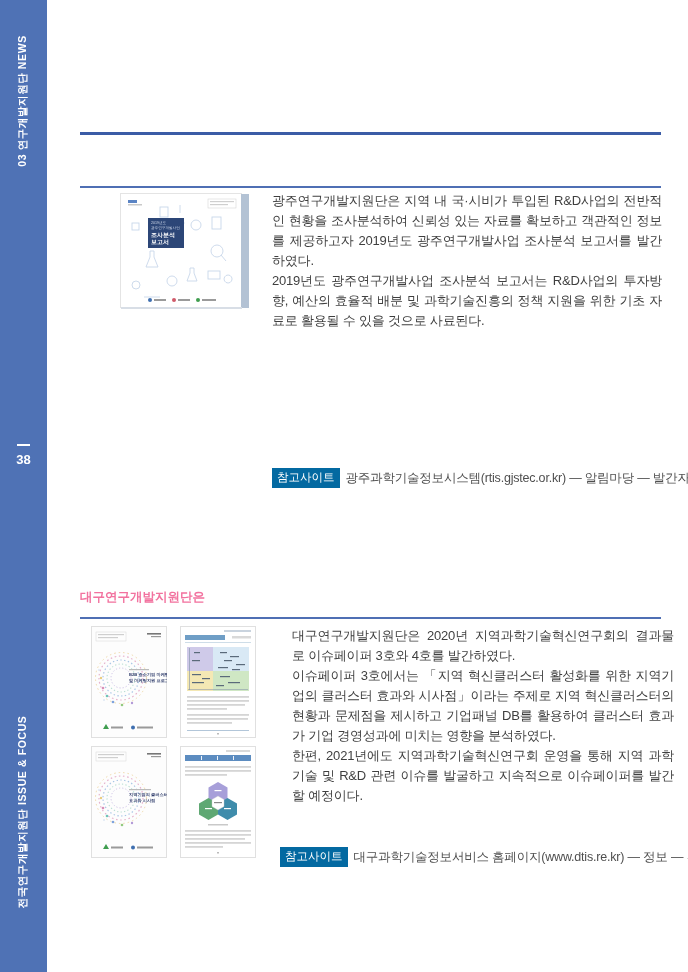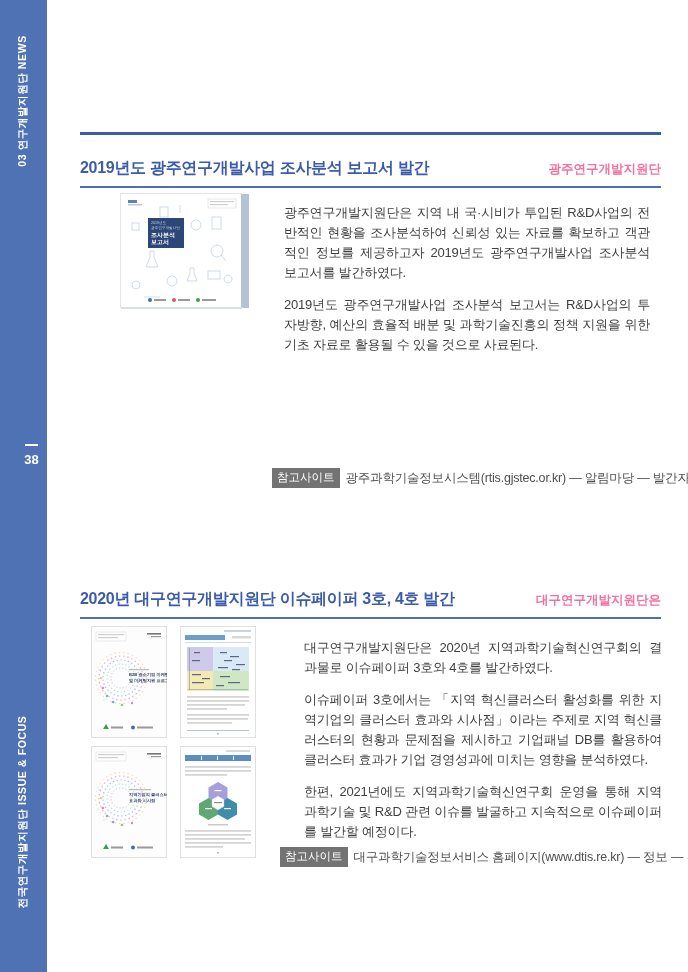--- a/index.html
+++ b/index.html
@@ -5,47 +5,47 @@
   html,body{margin:0;padding:0;background:#ffffff;}
   .page{position:relative;width:688px;height:972px;background:#ffffff;overflow:hidden;
         font-family:"Liberation Sans","DejaVu Sans",sans-serif;}
 
   
   .sidebar{position:absolute;left:0;top:0;width:47px;height:972px;background:#4f72b5;}
   .vlabel{position:absolute;left:23px;color:#ffffff;font-size:10.5px;font-weight:bold;
           letter-spacing:0.6px;white-space:nowrap;transform:translate(-50%,-50%) rotate(-90deg);}
   .vlabel-top{top:101px;}
   .vlabel-bottom{top:812px;}
-  .pagenum{position:absolute;left:0;top:444px;width:47px;text-align:center;color:#ffffff;padding-left:8px;}
+  .pagenum{position:absolute;left:0;top:444px;width:47px;text-align:center;color:#ffffff;}
   .pagenum .pn-line{width:13px;height:2px;background:#ffffff;margin:0 auto 6px auto;}
   .pagenum .pn-num{font-size:13px;font-weight:bold;}
 
   
   .rule{position:absolute;background:#3b5ca6;}
   .rule-top{left:80px;top:132px;width:581px;height:3px;}
   .rule-a1{left:80px;top:186px;width:581px;height:2px;background:#4f6fb4;}
   .rule-a2{left:80px;top:617px;width:581px;height:2px;background:#4f6fb4;}
 
   .article-head{position:absolute;left:80px;width:581px;display:flex;
                 justify-content:space-between;align-items:flex-end;}
   .head-a1{top:158px;}
   .head-a2{top:589px;}
   .article-title{font-size:16px;font-weight:bold;color:#3c5cab;letter-spacing:-0.3px;}
   .org-tag{font-size:12.5px;font-weight:bold;color:#f2729f;padding-bottom:1px;}
 
   .body-text{position:absolute;font-size:13px;line-height:20px;color:#3f3f3f;
              text-align:justify;letter-spacing:-0.2px;}
-  .body-text p{margin:12px;}
+  .body-text p{margin:0;}
   .body-a1{left:272px;top:191px;width:390px;}
   .body-a2{left:292px;top:626px;width:382px;}
 
   .ref-row{position:absolute;display:flex;align-items:center;gap:6px;white-space:nowrap;}
   .ref-a1{left:272px;top:468px;}
   .ref-a2{left:280px;top:847px;}
-  .ref-badge{background:#737373;color:#ffffff;font-size:11.5px;padding:2px 5px 3px 5px;}
+  .ref-badge{background:#0369a1;color:#ffffff;font-size:11.5px;padding:2px 5px 3px 5px;}
   .ref-text{font-size:12.5px;color:#4f4f4f;letter-spacing:-0.2px;}
 
   
   .cover1{position:absolute;left:120px;top:193px;width:130px;height:117px;}
   .thumb-grid{position:absolute;left:91px;top:626px;width:167px;}
   .thumb{position:absolute;width:76px;height:112px;}
   .t-r1c1{left:0;top:0;} .t-r1c2{left:89px;top:0;}
   .t-r2c1{left:0;top:120px;} .t-r2c2{left:89px;top:120px;}
   svg text{font-family:"Liberation Sans","DejaVu Sans",sans-serif;}
 </style>
@@ -58,24 +58,20 @@
     <div class="vlabel vlabel-top">03 연구개발지원단 NEWS</div>
     <div class="pagenum">
       <div class="pn-line"></div>
       <div class="pn-num">38</div>
     </div>
     <div class="vlabel vlabel-bottom">전국연구개발지원단 ISSUE &amp; FOCUS</div>
   </div>
 
   <div class="rule rule-top"></div>
 
-  <div class="article-head head-a1">
-    <div class="article-title">2019년도 광주연구개발사업 조사분석 보고서 발간</div>
-    <div class="org-tag">광주연구개발지원단</div>
-  </div>
   <div class="rule rule-a1"></div>
 
   <div class="cover1">
     <svg width="130" height="117" viewBox="0 0 130 117">
       <rect x="0.5" y="0.5" width="121" height="114" fill="#ffffff" stroke="#e4e4e4"></rect>
       <rect x="121" y="1" width="8" height="114" fill="#b3c2d4"></rect>
       <rect x="1" y="114" width="121" height="2" fill="#d8dee6"></rect>
 
       <g>
         <rect x="8" y="7" width="9" height="3" fill="#5b84c4"></rect>
@@ -129,21 +125,20 @@
     <p>광주연구개발지원단은 지역 내 국·시비가 투입된 R&amp;D사업의 전반적인 현황을 조사분석하여 신뢰성 있는 자료를 확보하고 객관적인 정보를 제공하고자 2019년도 광주연구개발사업 조사분석 보고서를 발간하였다.</p>
     <p>2019년도 광주연구개발사업 조사분석 보고서는 R&amp;D사업의 투자방향, 예산의 효율적 배분 및 과학기술진흥의 정책 지원을 위한 기초 자료로 활용될 수 있을 것으로 사료된다.</p>
   </div>
 
   <div class="ref-row ref-a1">
     <span class="ref-badge">참고사이트</span>
     <span class="ref-text">광주과학기술정보시스템(rtis.gjstec.or.kr) ― 알림마당 ― 발간자료</span>
   </div>
 
   <div class="article-head head-a2">
-    <div class="article-title">2020년 대구연구개발지원단 이슈페이퍼 3호, 4호 발간</div>
     <div class="org-tag">대구연구개발지원단은</div>
   </div>
   <div class="rule rule-a2"></div>
 
   <div class="thumb-grid">
 
     <div class="thumb t-r1c1">
       <svg width="76" height="112" viewBox="0 0 76 112">
         <rect x="0.5" y="0.5" width="75" height="111" fill="#fdfdfd" stroke="#e0e0e0"></rect>
         <g>

